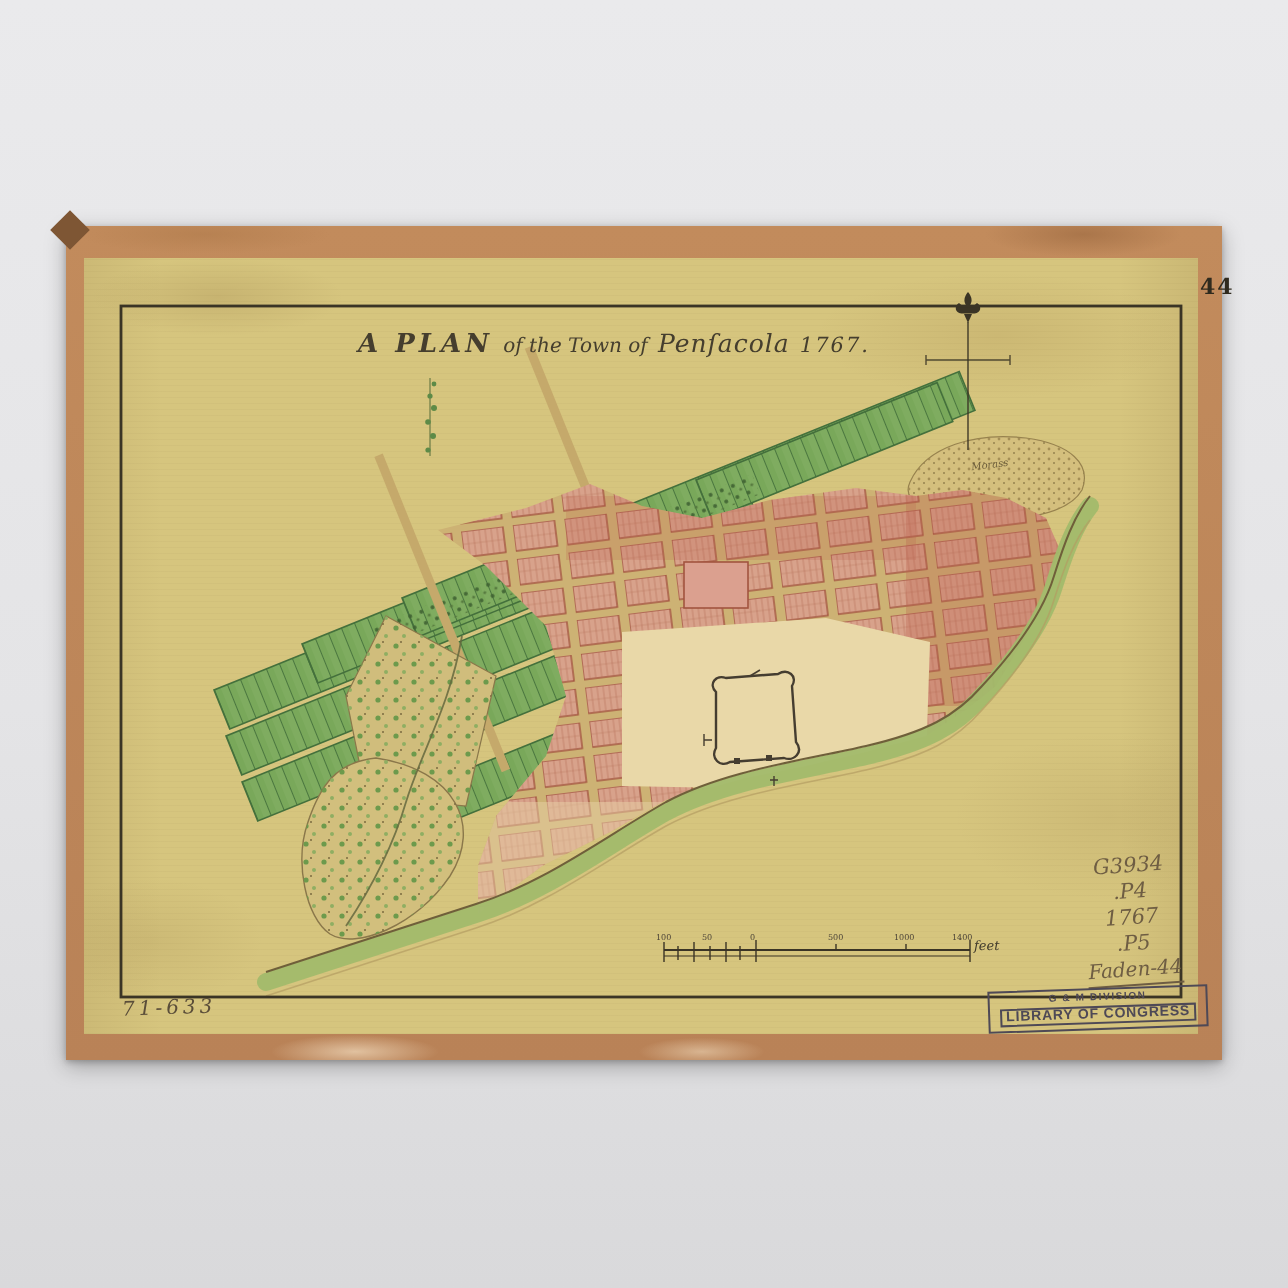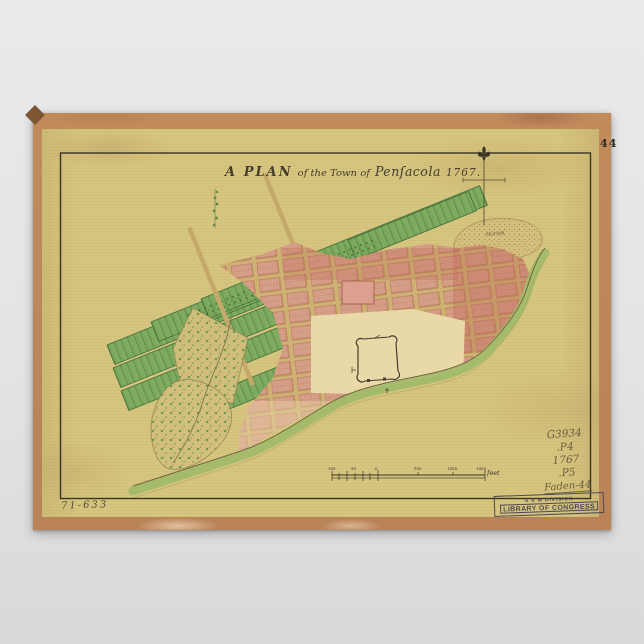--- a/index.html
+++ b/index.html
@@ -19,21 +19,21 @@
     background:
       repeating-linear-gradient(0deg, rgba(110,90,50,.045) 0 .6px, transparent .6px 3px),
       radial-gradient(ellipse 90px 28px at 12% 5%, rgba(140,110,60,.20), transparent 70%),
       radial-gradient(ellipse 130px 45px at 82% 10%, rgba(150,115,60,.16), transparent 70%),
       radial-gradient(ellipse 110px 60px at 92% 72%, rgba(150,120,70,.14), transparent 70%),
       radial-gradient(ellipse 80px 45px at 6% 88%, rgba(140,110,60,.13), transparent 70%),
       linear-gradient(90deg, rgba(130,100,55,.12), transparent 7%, transparent 93%, rgba(130,100,55,.14)),
       #d6c57e;}
   svg.map-art{position:absolute;left:0;top:0;width:578px;height:417px;}
   .ov{position:absolute;white-space:nowrap;}
-  .title-line{left:148px;top:48px;width:300px;text-align:right;color:#453e2e;}
+  .title-line{left:124px;top:48px;width:300px;text-align:center;color:#453e2e;}
   .t-prefix{font-size:13px;font-weight:bold;font-style:italic;letter-spacing:2px;}
   .t-mid{font-size:10px;font-style:italic;}
   .t-place{font-size:12.5px;font-style:italic;letter-spacing:.5px;}
   .t-year{font-size:10.5px;font-style:italic;letter-spacing:1px;}
   .plate-no{left:531px;top:24px;font-size:11px;font-weight:bold;color:#2f2a1e;letter-spacing:1px;margin-left:36px;}
   .hill-label{left:435px;top:117px;width:54px;text-align:center;font-size:5px;font-style:italic;
     color:#6e5f3c;transform:rotate(-7deg);}
   .scale-caption{left:285px;top:346px;width:175px;text-align:center;font-size:8.5px;font-style:italic;color:#3f3a2c;}
   .ticknum{position:absolute;top:353px;font-size:4px;color:#4a4236;}
   .feet-label{left:454px;top:356px;font-size:6.5px;font-style:italic;color:#3f3a2c;}

